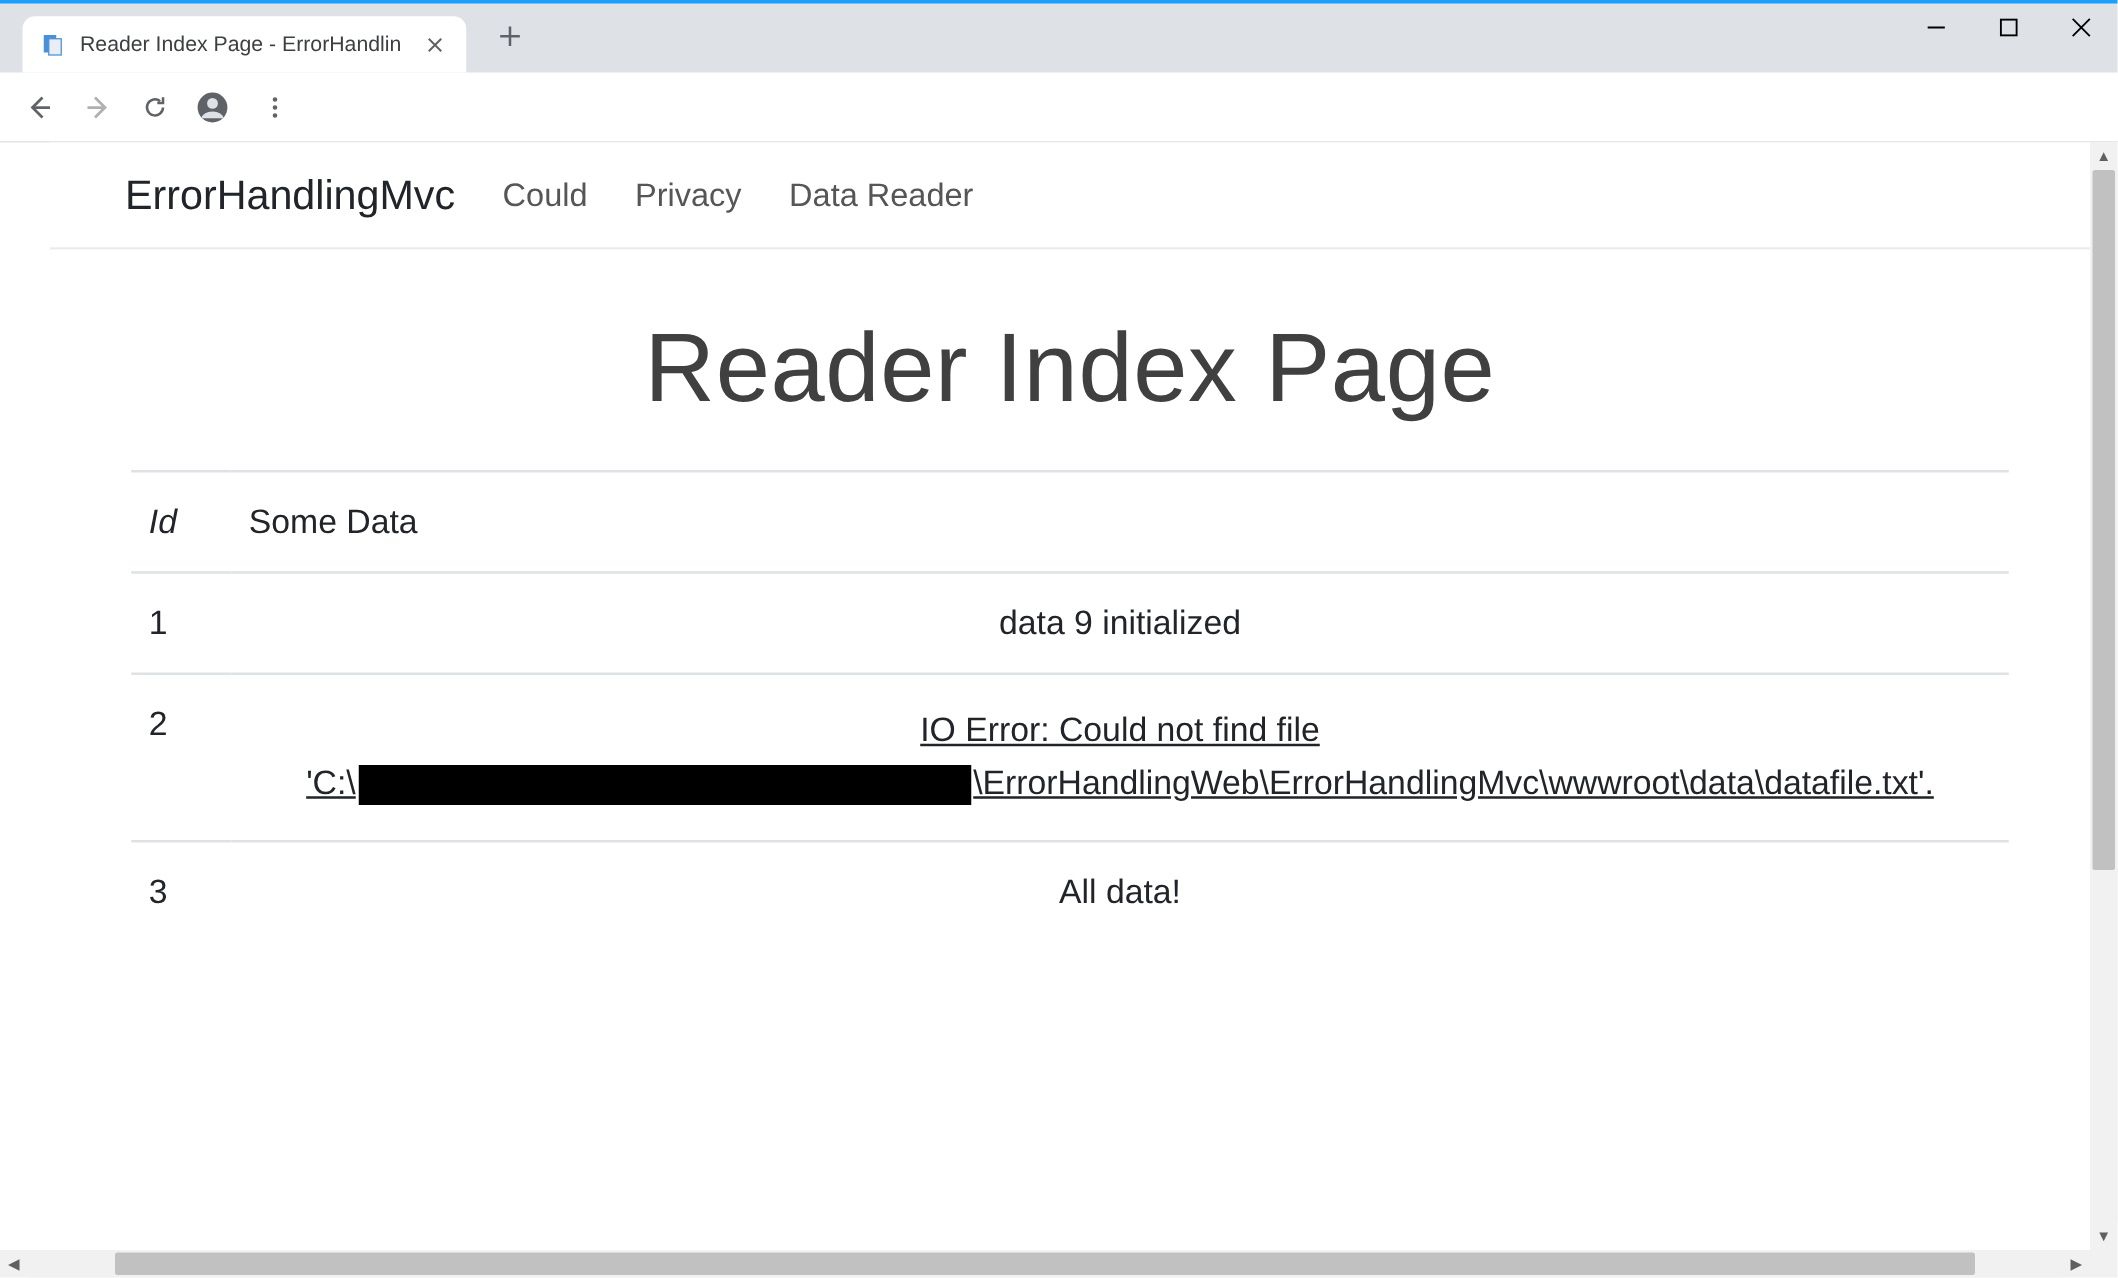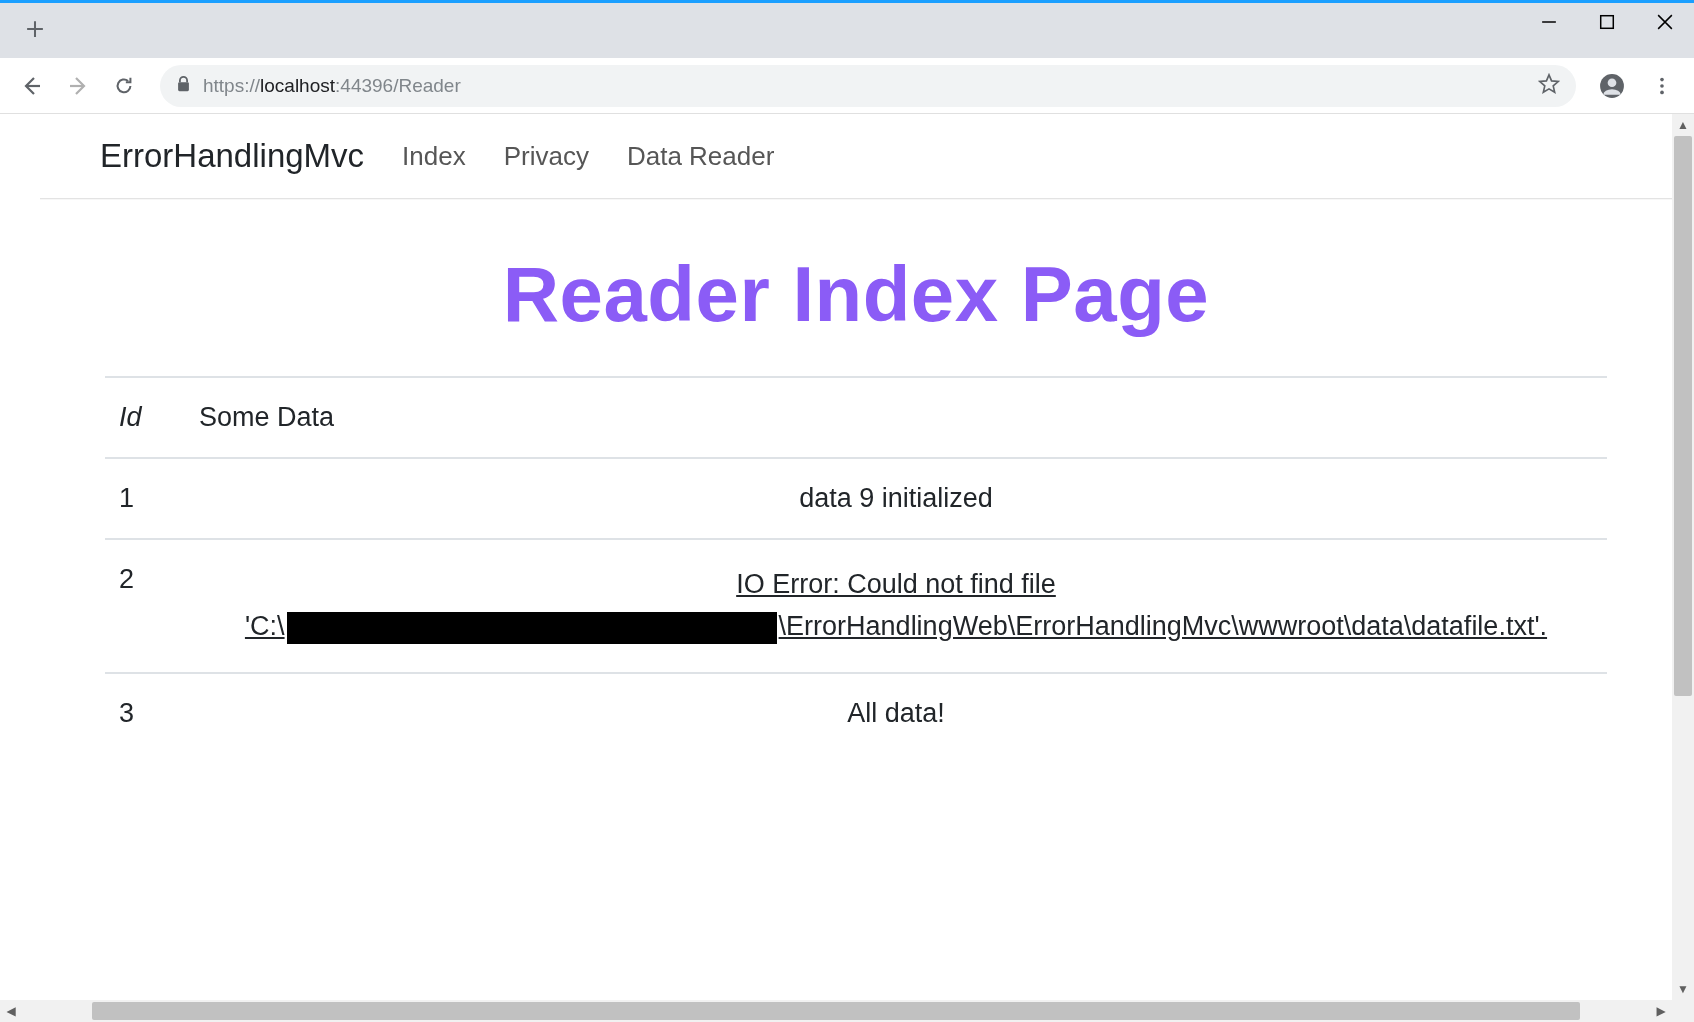--- a/index.html
+++ b/index.html
@@ -41,37 +41,51 @@
   .h-track { flex:1; background:#f1f1f1; position:relative;}
   .h-thumb { position:absolute; top:2px; bottom:2px; left:70px; right:70px; background:#c1c1c1; border-radius:2px;}
   .corner { width:22px; height:22px; background:#f1f1f1;}
 
   
   .page { padding:0; }
   .site-nav { height:85px; display:flex; align-items:center; padding:0 60px; border-bottom:1px solid #e3e3e3; box-shadow:0 1px 0 rgba(0,0,0,0.03); gap:38px;}
   .brand { font-size:33px; color:#212529; font-weight:400;}
   .nav-link { font-size:26px; color:#565656; cursor:pointer;}
   .container { padding:30px 65px 40px 65px; }
-  .page-title { font-size:78px; font-weight:700; color:#8b5cf6; text-align:center; margin:20px 0 36px 0; letter-spacing:0.5px;}
+  .page-title { font-size:78px; font-weight:400; color:#404040; text-align:center; margin:20px 0 36px 0; letter-spacing:0.5px;}
   table.data { width:100%; border-collapse:collapse; }
   table.data th, table.data td { text-align:left; padding:24px 14px; font-size:27px; color:#212529; font-weight:400; border-top:2px solid #dee2e6; vertical-align:top;}
   table.data th { border-top:2px solid #dee2e6; border-bottom:2px solid #dee2e6;}
   table.data th.col-id { width:80px;font-style:italic; }
   table.data td.col-data { text-align:center; }
   table.data th.col-data { text-align:left; }
   .redact { display:inline-block; background:#000; width:490px; height:32px; vertical-align:middle; margin:0 2px;}
   .row2-wrap { text-align:center; line-height:1.55;text-decoration:underline;}
   .row2-path { white-space:nowrap; }
 </style>
 </head>
 <body>
 
 <div class="window-frame">
 
   <div class="titlebar">
+    <div class="tab">
+      <span class="tab-favicon">
+        <svg viewBox="0 0 20 20" width="20" height="20">
+            <rect x="3" y="2" width="10" height="14" fill="#4a90d9"></rect>
+            <rect x="7" y="5" width="10" height="13" fill="#e8eef5" stroke="#4a90d9" stroke-width="1"></rect>
+          </svg>
+      </span>
+      <span class="tab-title">Reader Index Page - ErrorHandlin</span>
+      <span class="tab-close">
+        <svg viewBox="0 0 12 12" width="12" height="12">
+            <path d="M1 1 L11 11 M11 1 L1 11" stroke="#5f6368" stroke-width="1.6"></path>
+          </svg>
+      </span>
+    </div>
     <div class="new-tab">
       <svg viewBox="0 0 16 16" width="18" height="18">
           <path d="M8 1 V15 M1 8 H15" stroke="#5f6368" stroke-width="1.8"></path>
         </svg>
     </div>
     <div class="window-controls">
       <div class="win-btn">
         <svg viewBox="0 0 14 14">
             <path d="M1 7 H13" stroke="#000" stroke-width="1.3"></path>
           </svg>
@@ -100,36 +114,20 @@
       <svg viewBox="0 0 24 24" width="24" height="24">
           <path d="M10 4 L18 12 L10 20" fill="none" stroke="#b0b0b0" stroke-width="2.2"></path>
           <path d="M18 12 H4" stroke="#b0b0b0" stroke-width="2.2"></path>
         </svg>
     </div>
     <div class="nav-btn">
       <svg viewBox="0 0 24 24" width="22" height="22">
           <path d="M19 12 A7 7 0 1 1 16.5 6.5" fill="none" stroke="#5f6368" stroke-width="2.2"></path>
           <path d="M19 3 L19 8 L14 8" fill="none" stroke="#5f6368" stroke-width="2.2"></path>
         </svg>
-    </div>
-    <div class="omnibox">
-      <span class="lock-icon">
-        <svg viewBox="0 0 16 20" width="15" height="18">
-            <rect x="2" y="8" width="12" height="10" rx="1.5" fill="#5f6368"></rect>
-            <path d="M4 8 V6 a4 4 0 0 1 8 0 V8" fill="none" stroke="#5f6368" stroke-width="2"></path>
-          </svg>
-      </span>
-      <span class="url">
-        <span class="dim">https://</span><span>localhost</span><span class="dim">:44396</span><span class="dim">/Reader</span>
-      </span>
-      <span class="star icon-btn" style="margin-left:auto">
-        <svg viewBox="0 0 24 24" width="22" height="22">
-            <path d="M12 2 L14.8 8.6 L22 9.3 L16.6 14 L18.2 21 L12 17.3 L5.8 21 L7.4 14 L2 9.3 L9.2 8.6 Z" fill="none" stroke="#5f6368" stroke-width="1.8"></path>
-          </svg>
-      </span>
     </div>
     <div class="right-icons">
       <div class="icon-btn">
         <svg viewBox="0 0 24 24" width="26" height="26">
             <circle cx="12" cy="12" r="11" fill="#5f6368"></circle>
             <circle cx="12" cy="9" r="4" fill="#dee1e6"></circle>
             <path d="M4 20 a8 5 0 0 1 16 0 Z" fill="#dee1e6"></path>
           </svg>
       </div>
       <div class="icon-btn">
@@ -140,21 +138,21 @@
           </svg>
       </div>
     </div>
   </div>
 
   <div class="viewport-row">
     <div class="page-area">
       <div class="page">
         <div class="site-nav">
           <span class="brand">ErrorHandlingMvc</span>
-          <span class="nav-link">Index</span>
+          <span class="nav-link">Could</span>
           <span class="nav-link">Privacy</span>
           <span class="nav-link">Data Reader</span>
         </div>
         <div class="container">
           <h1 class="page-title">Reader Index Page</h1>
           <table class="data">
             <thead>
               <tr>
                 <th class="col-id">Id</th>
                 <th class="col-data">Some Data</th>

